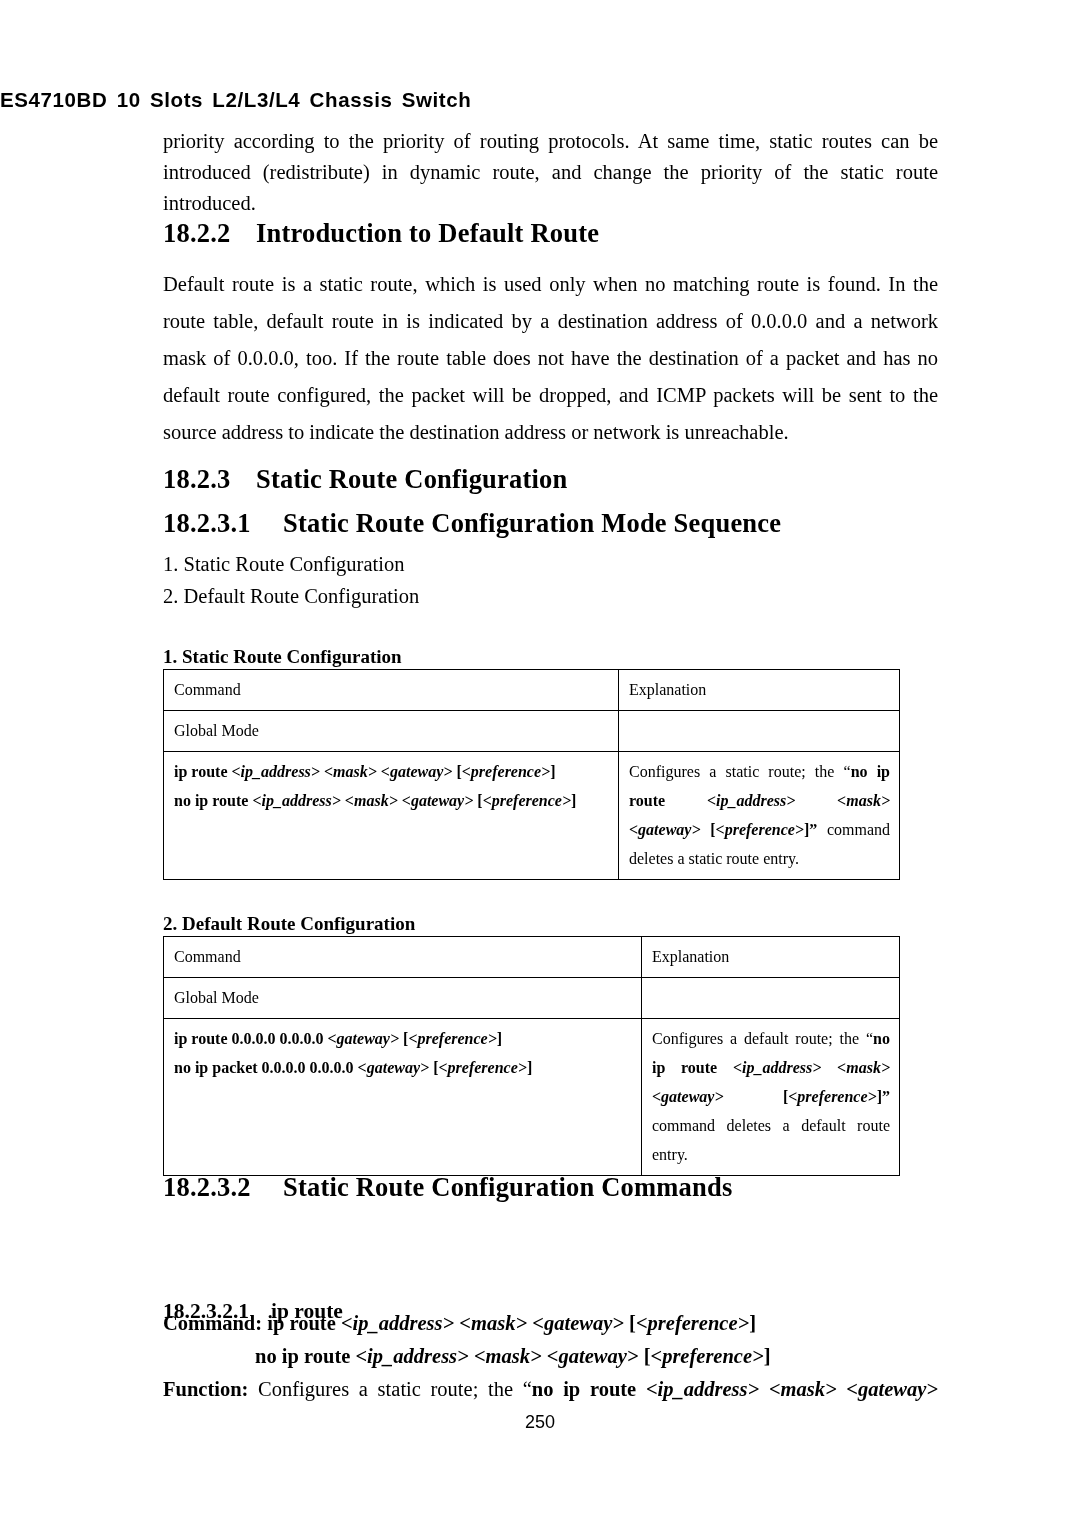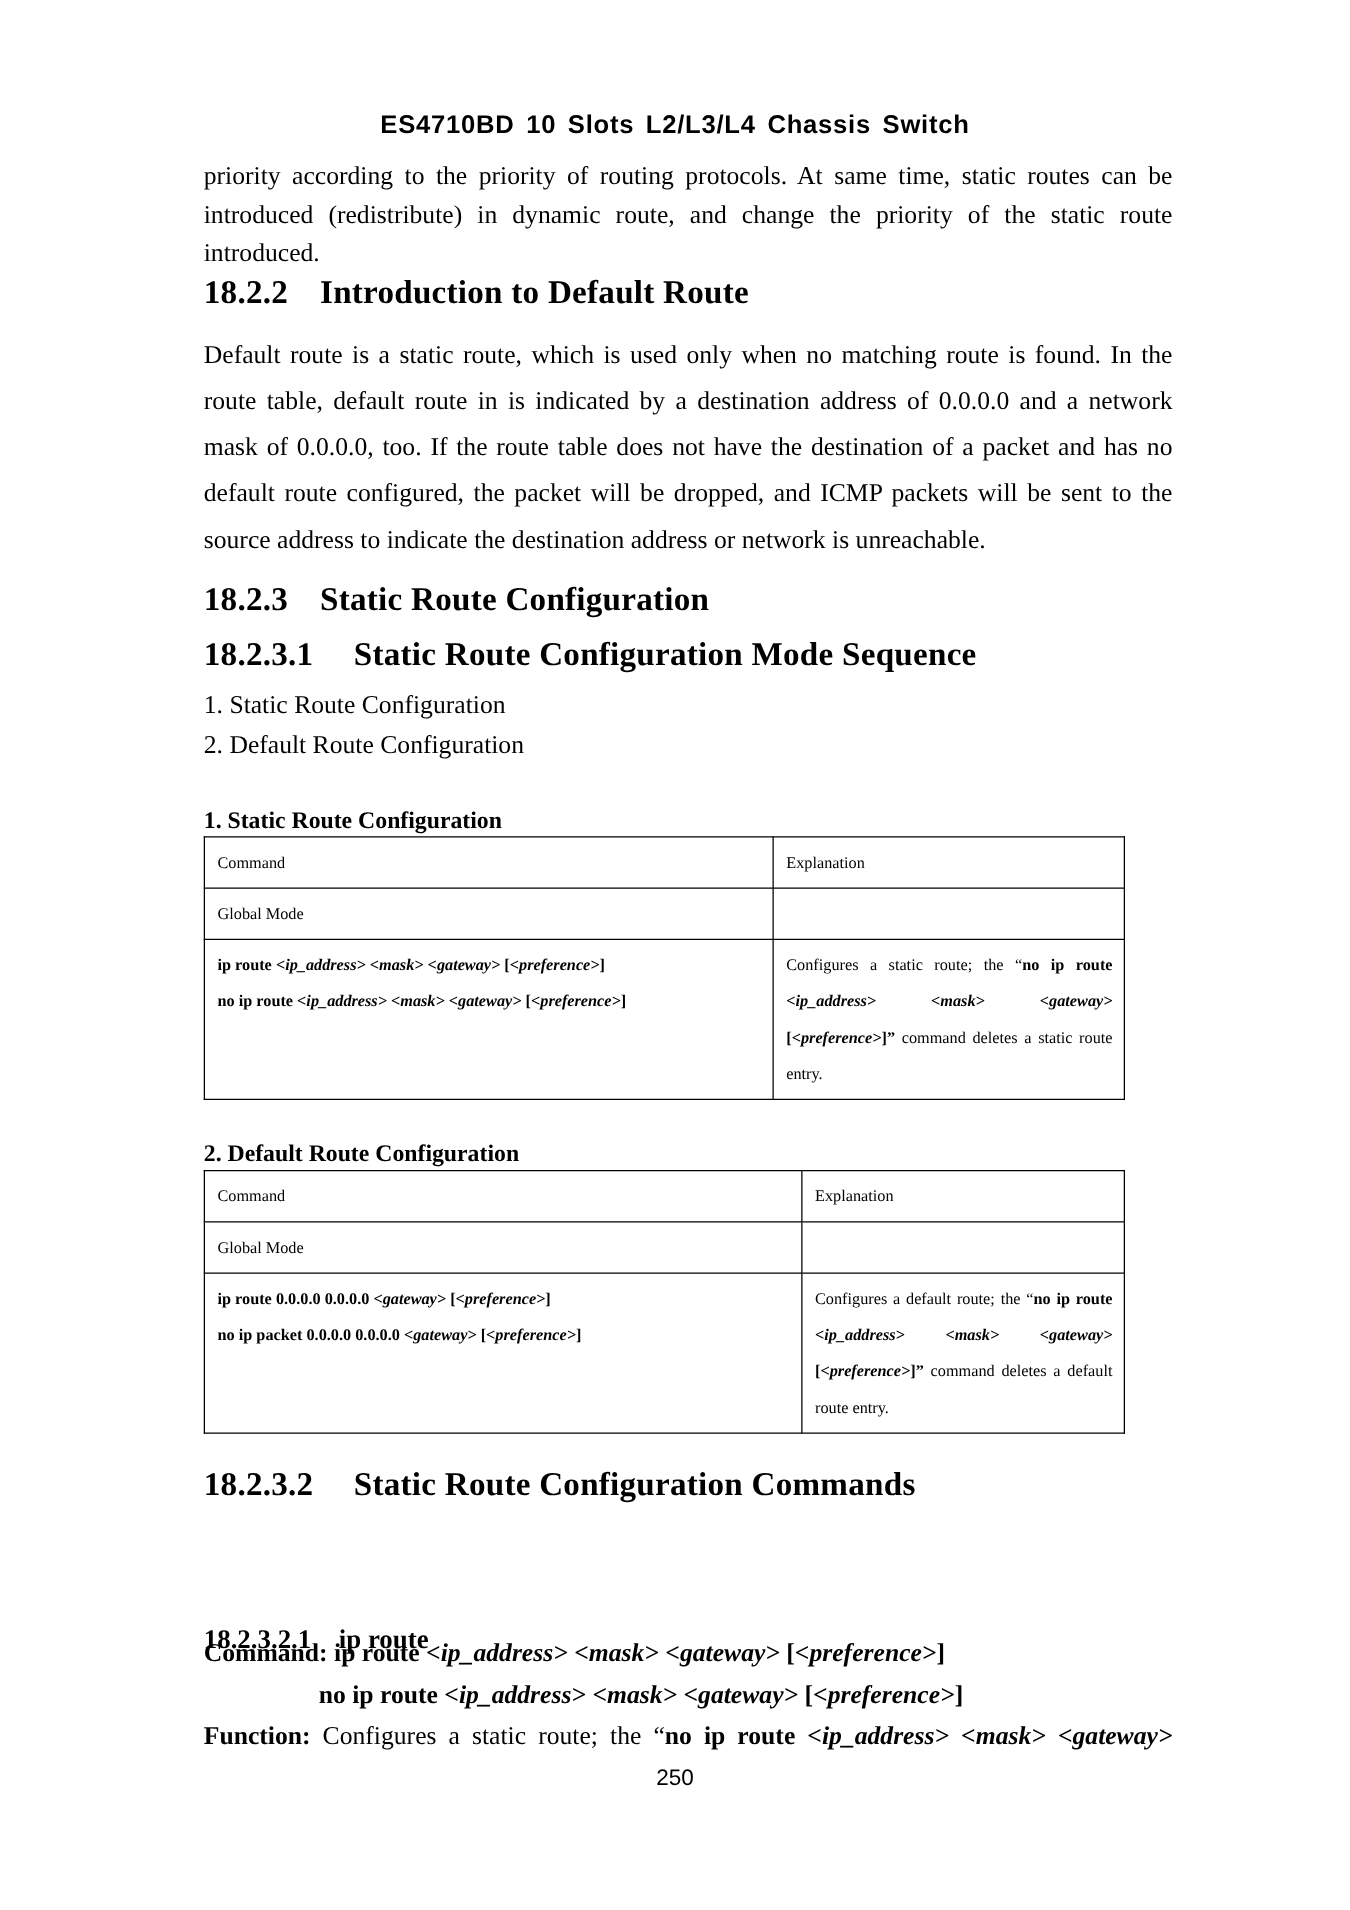--- a/index.html
+++ b/index.html
@@ -21,21 +21,21 @@
     width: 1080px;
     height: 1528px;
   }
 
   
   .run-head {
     position: absolute;
     left: 0;
     top: 88px;
     width: 1080px;
-    text-align: center;
+    text-align: left;
     font-family: "Liberation Sans", "DejaVu Sans", sans-serif;
     font-weight: bold;
     font-size: 20.5px;
     letter-spacing: 0.6px;
     word-spacing: 3px;
   }
 
   
   .col {
     position: absolute;
@@ -93,21 +93,21 @@
   
   table.cmd {
     border-collapse: collapse;
     width: 736px;
     table-layout: fixed;
     border: 1.6px solid #000;
   }
   table.cmd td {
     border: 1.4px solid #000;
     padding: 5px 9px 6px 10px;
-    font-size: 13px;
+    font-size: 16px;
     line-height: 29px;
     vertical-align: top;
   }
   td.cell-just {
     text-align: justify;
     text-justify: inter-word;
   }
   td.cell-mid {
     vertical-align: middle;
   }

